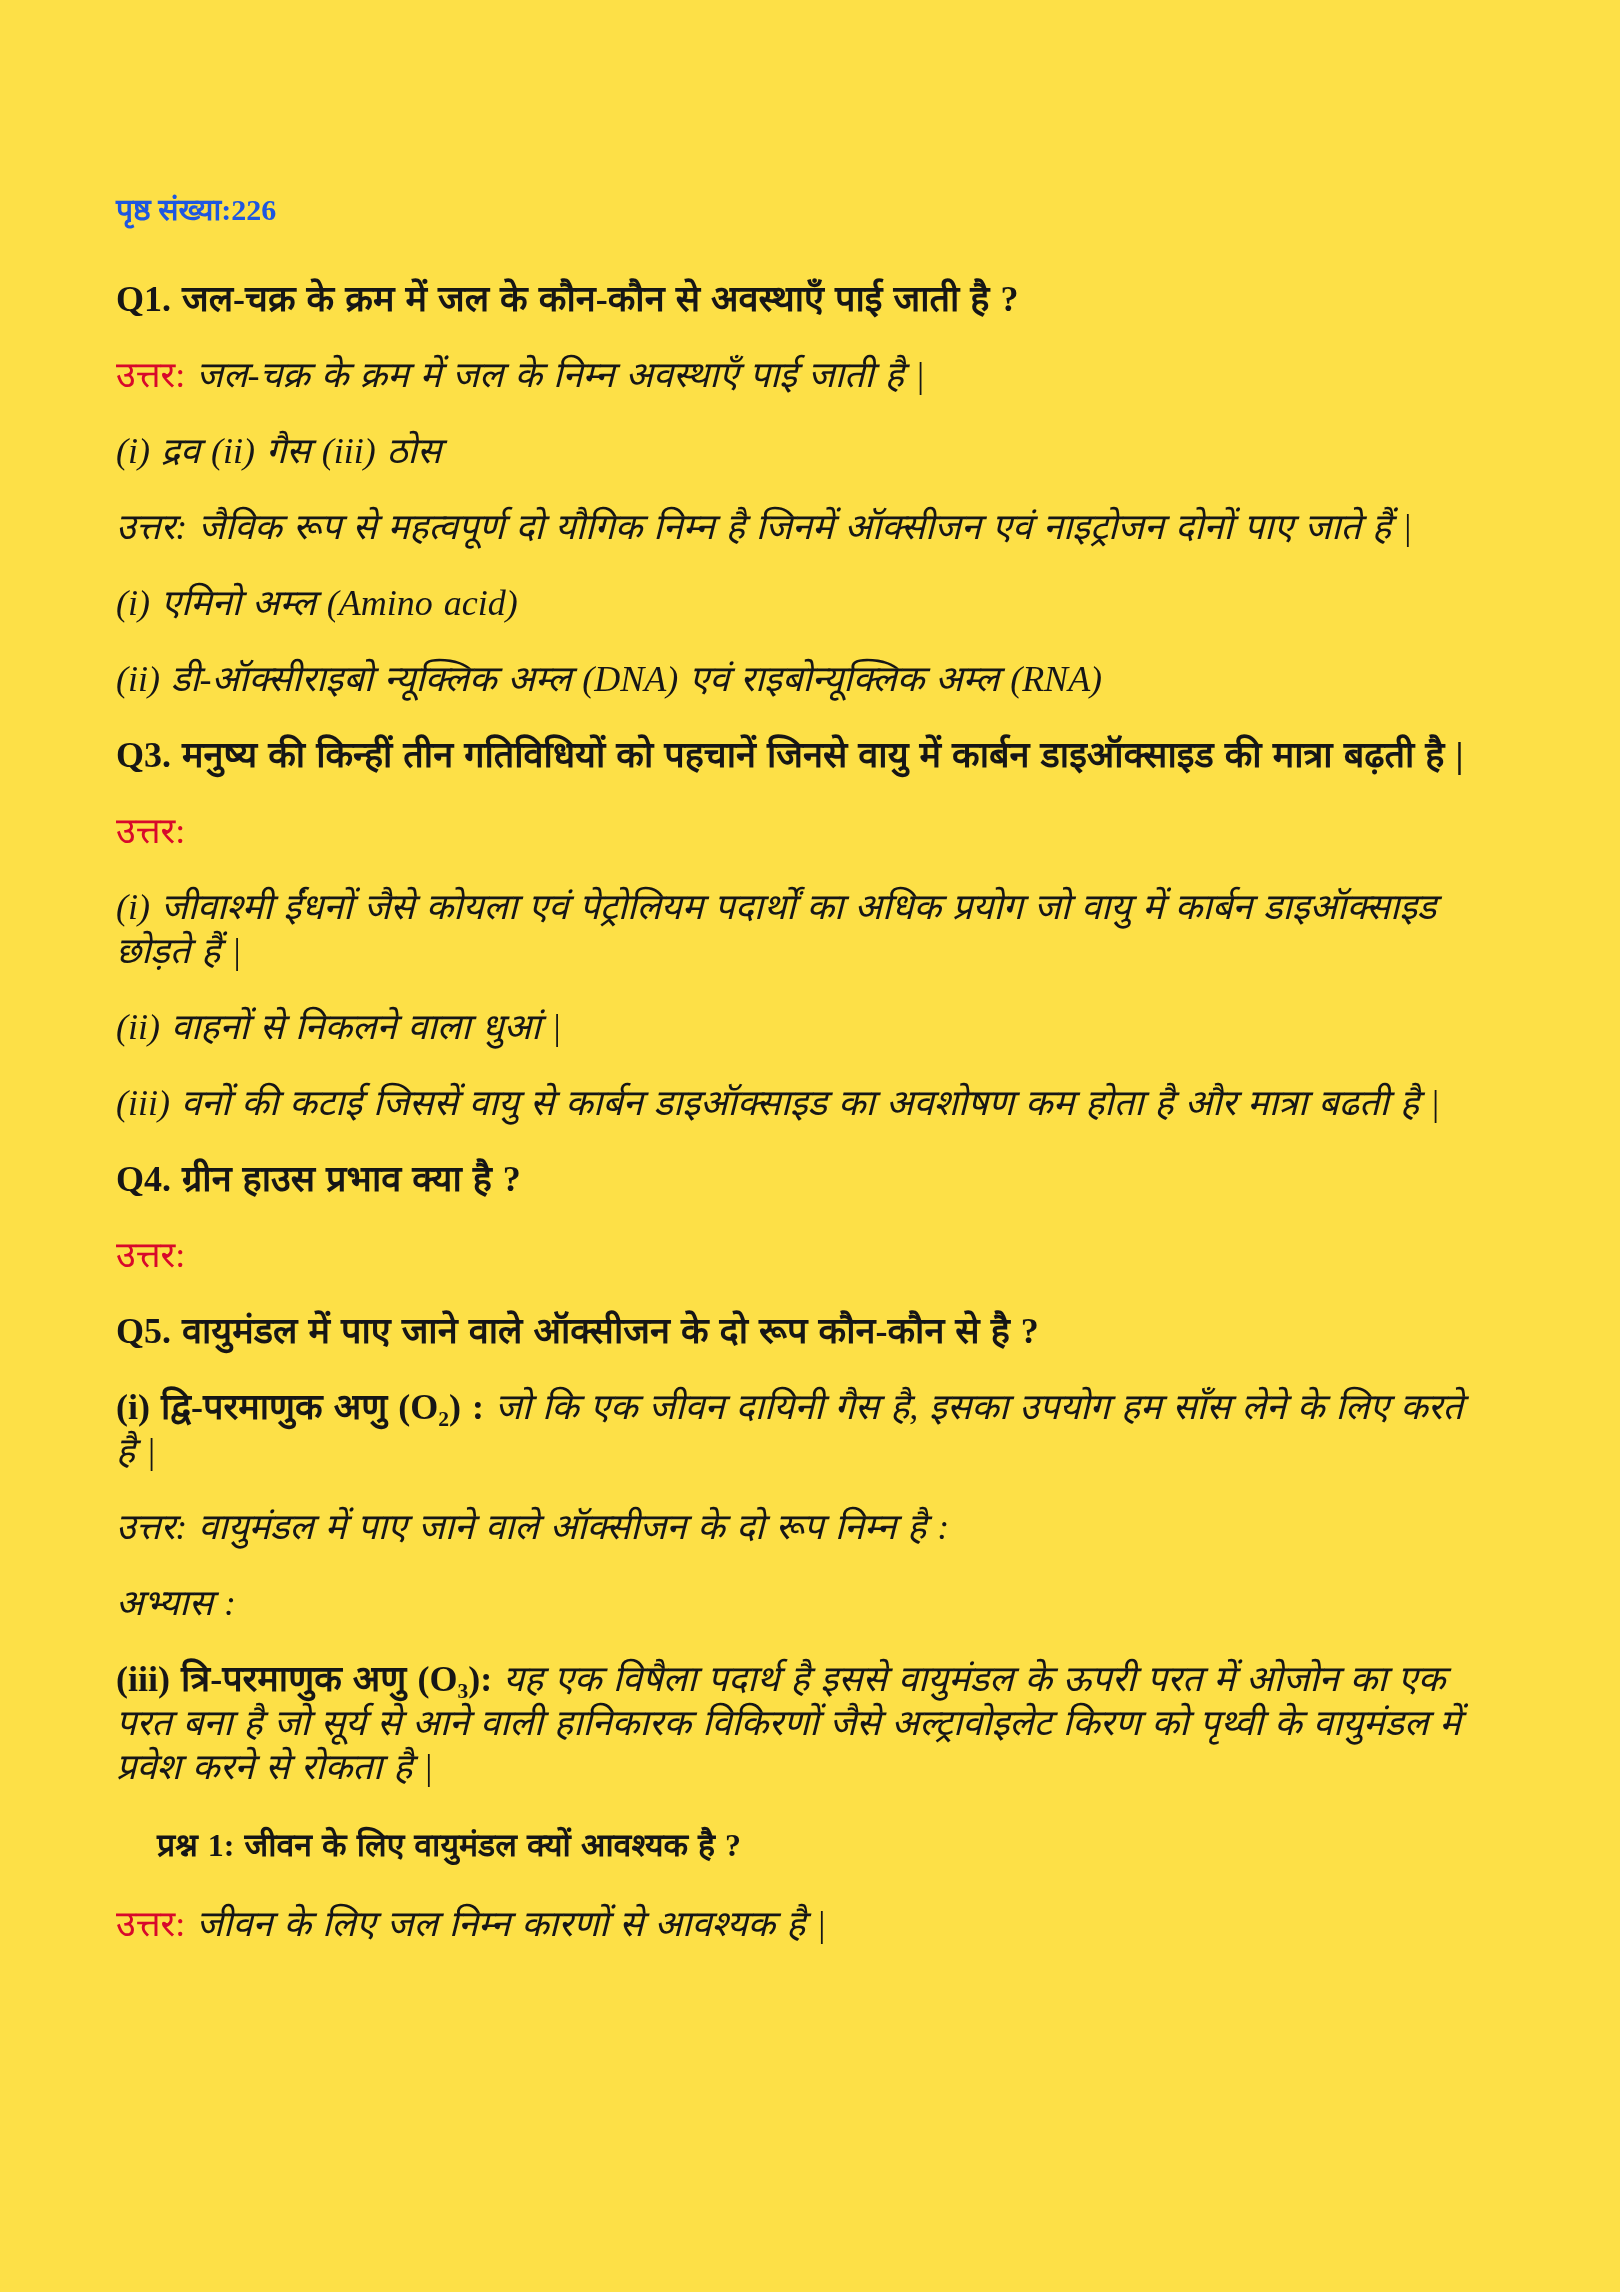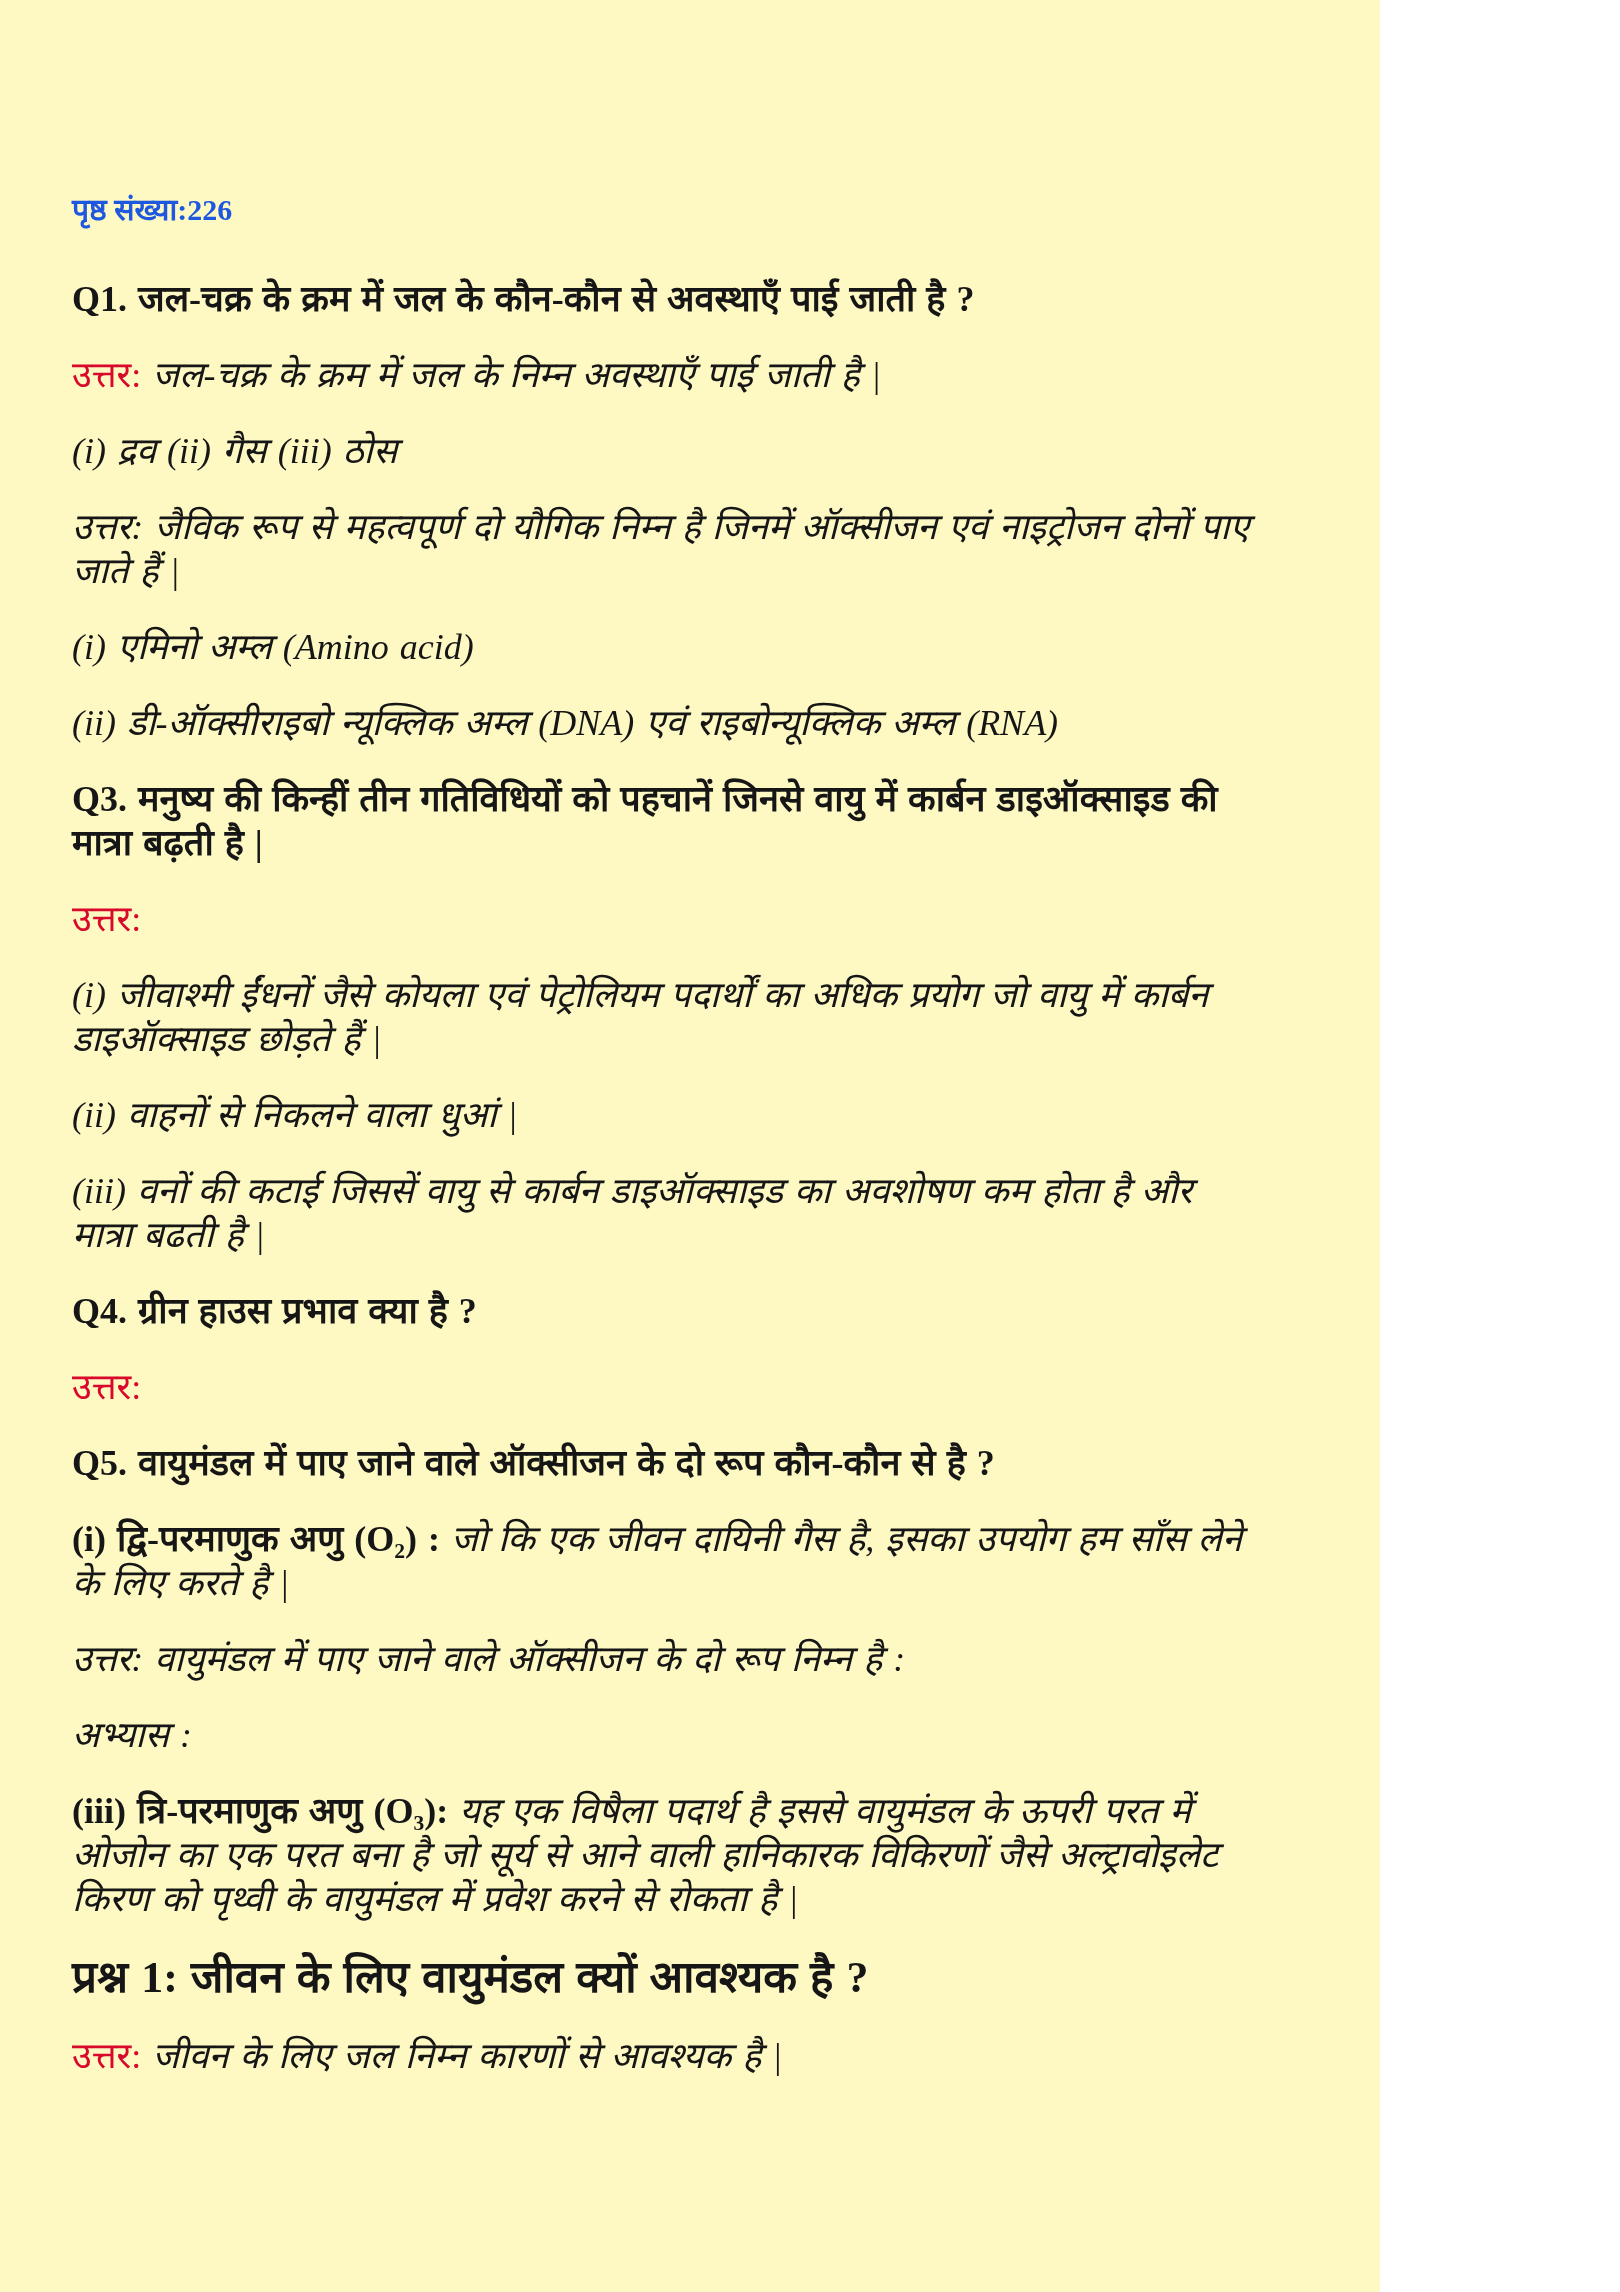--- a/index.html
+++ b/index.html
@@ -9,45 +9,46 @@
   }
 
   body {
     width: 1620px;
     min-height: 2293px;
     font-family: "Liberation Serif", "DejaVu Serif", serif;
     color: var(--ink, #161616);
   }
 
   .page {
-    width: 1380px;
+    width: 1620px;
     min-height: 2293px;
-    background: #fef9c3;
-    padding: 188px 127px 118px 72px;
+    background: #fde047;
+    padding: 188px 127px 118px 116px;
   }
 
   .page-heading {
     font-size: 30px;
     font-weight: 700;
     color: var(--accent-blue, #1e57e0);
     margin: 0 0 45px 0;
     line-height: 44px;
   }
 
   .block {
     font-size: 36px;
     line-height: 44px;
     margin: 0 0 32px 0;
     color: var(--ink, #161616);
     word-spacing: 2px;
   }
 
   .block.large {
-    font-size: 44px;
+    font-size: 32px;
     line-height: 49px;
+    margin-left: 41px;
   }
 
   .seg-normal { font-weight: 400; color: var(--ink, #161616); font-style: italic; }
   .seg-bold   { font-weight: 700; color: var(--ink, #161616); }
   .seg-red    { font-weight: 400; color: var(--accent-red, #d8092b); }
 </style>
 </head>
 <body>
 
 <div class="page">

